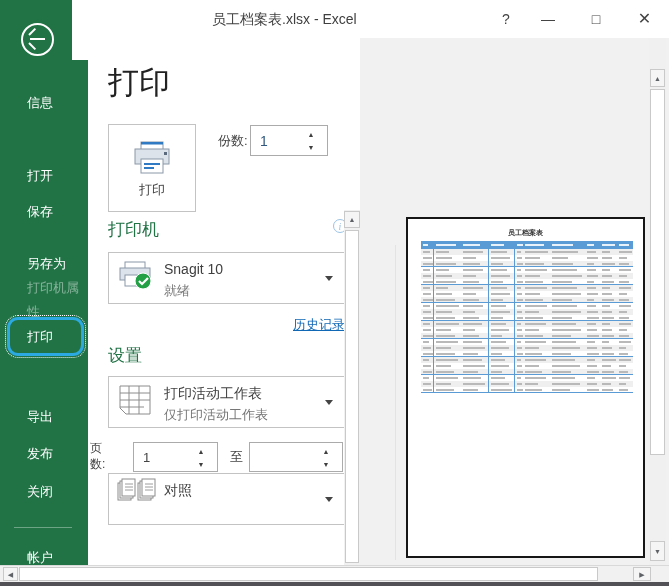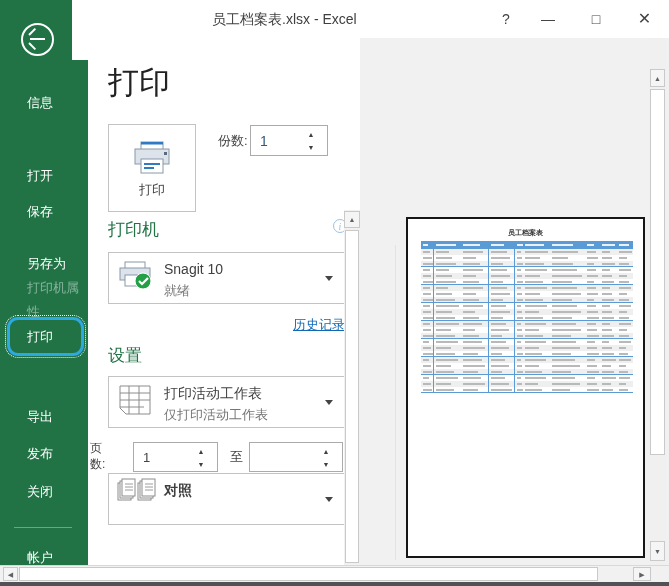--- a/index.html
+++ b/index.html
@@ -45,21 +45,21 @@
   .section-h { position:absolute; left:108px; font-size:17px; color:#217346; z-index:4; }
   .info-icon { position:absolute; left:333px; top:219px; width:14px; height:14px; border:1px solid #9cc3e5; border-radius:50%; color:#9cc3e5; font-size:10px; line-height:13px; text-align:center; z-index:4; font-family:"Liberation Serif","DejaVu Serif",serif; font-style:italic; }
 
   .drop { position:absolute; left:108px; width:237px; background:#fff; border:1px solid #c3c3c3; z-index:4; cursor:default; }
   .drop .t1 { position:absolute; left:55px; top:8px;  font-size:14px; color:#3f3f3f; white-space:pre; }
   .drop .t2 { position:absolute; left:55px; top:29px; font-size:13px; color:#767676; white-space:pre; }
   .drop .caret { position:absolute; right:11px; top:50%; margin-top:-2px; width:0; height:0; border-left:4px solid transparent; border-right:4px solid transparent; border-top:5px solid #444; }
   .drop .dicon { position:absolute; left:8px; top:50%; transform:translateY(-50%); }
   .d-printer { top:252px; height:52px; }
   .d-sheets  { top:376px; height:52px; }
-  .d-collate { top:473px; height:52px;font-weight:bold; }
+  .d-collate { top:473px; height:52px; }
   .d-orient  { top:532px; height:52px; }
 
   .link { position:absolute; right:324px; top:316px; font-size:13px; color:#1168b5; text-decoration:underline; z-index:4; cursor:pointer; }
 
   .pages-label { position:absolute; left:90px; top:440px; width:22px; font-size:12px; line-height:16px; color:#444; z-index:4; }
   .spin-p1 { left:133px; top:442px; width:85px; height:30px; }
   .to-label { position:absolute; left:230px; top:448px; font-size:13px; color:#444; z-index:4; }
   .spin-p2 { left:249px; top:442px; width:94px; height:30px; }
   .spin-p1 .spin-val, .spin-p2 .spin-val { color:#444; font-size:13px; }
 

